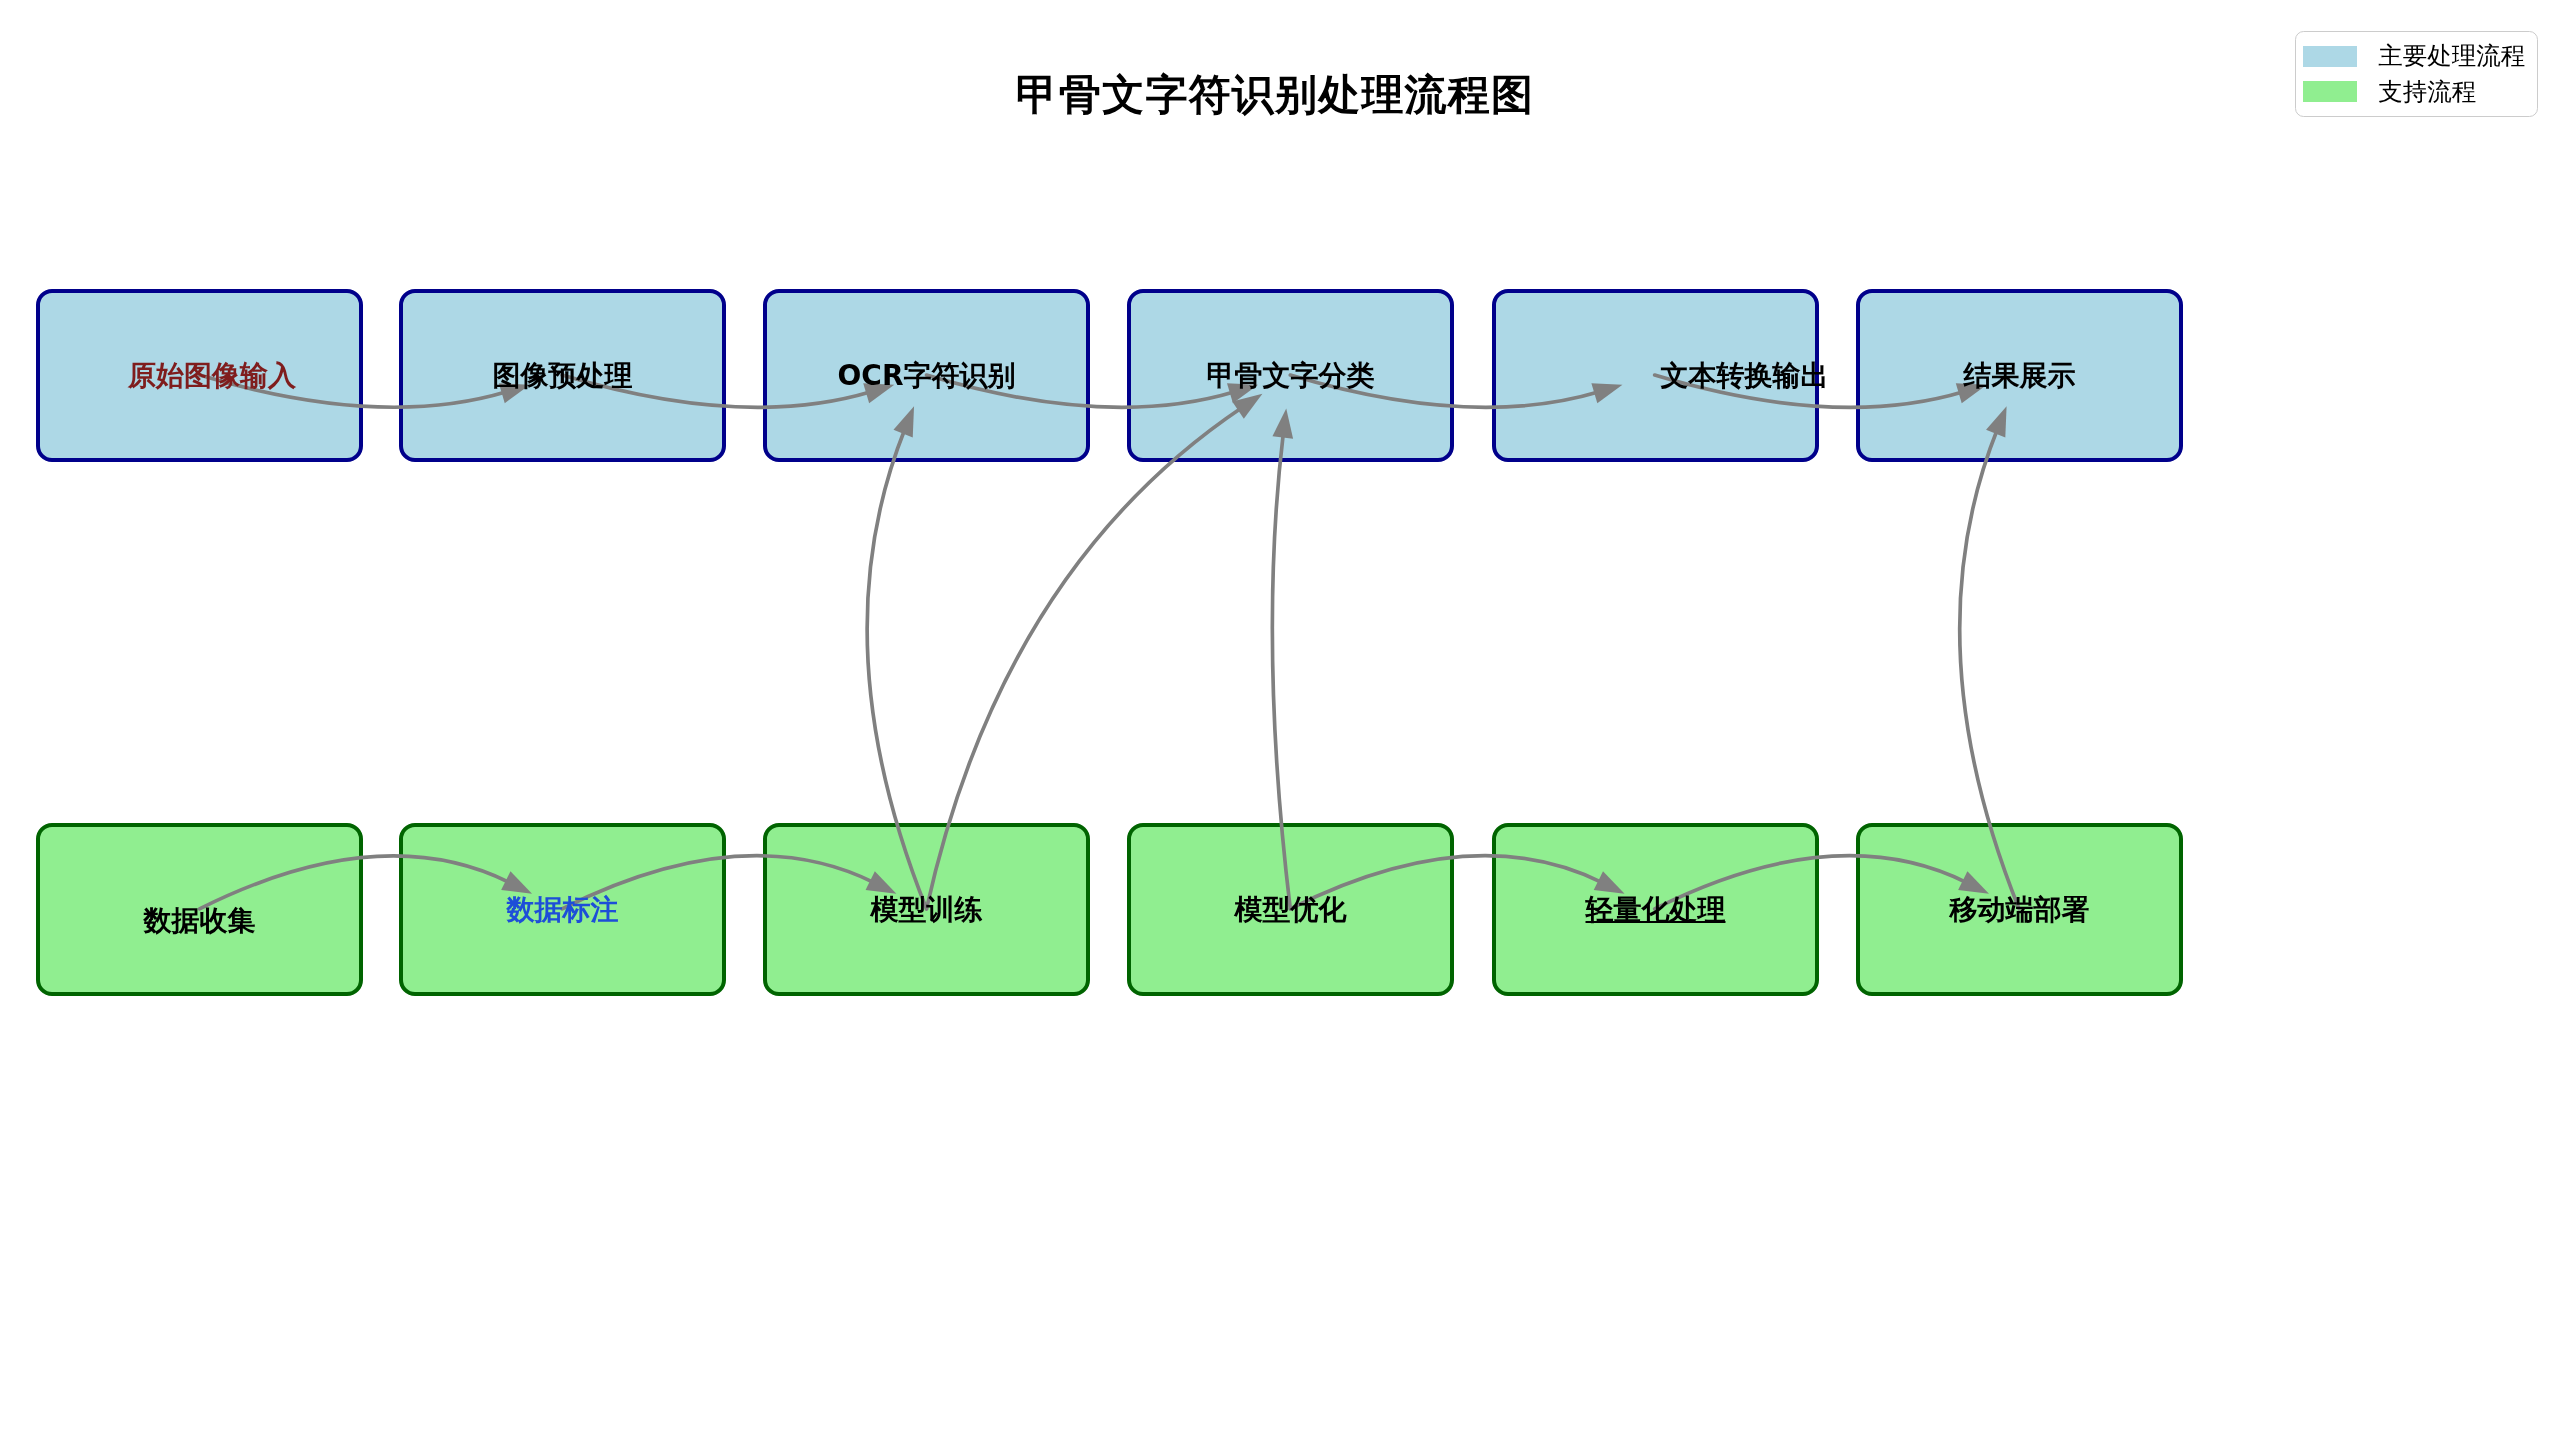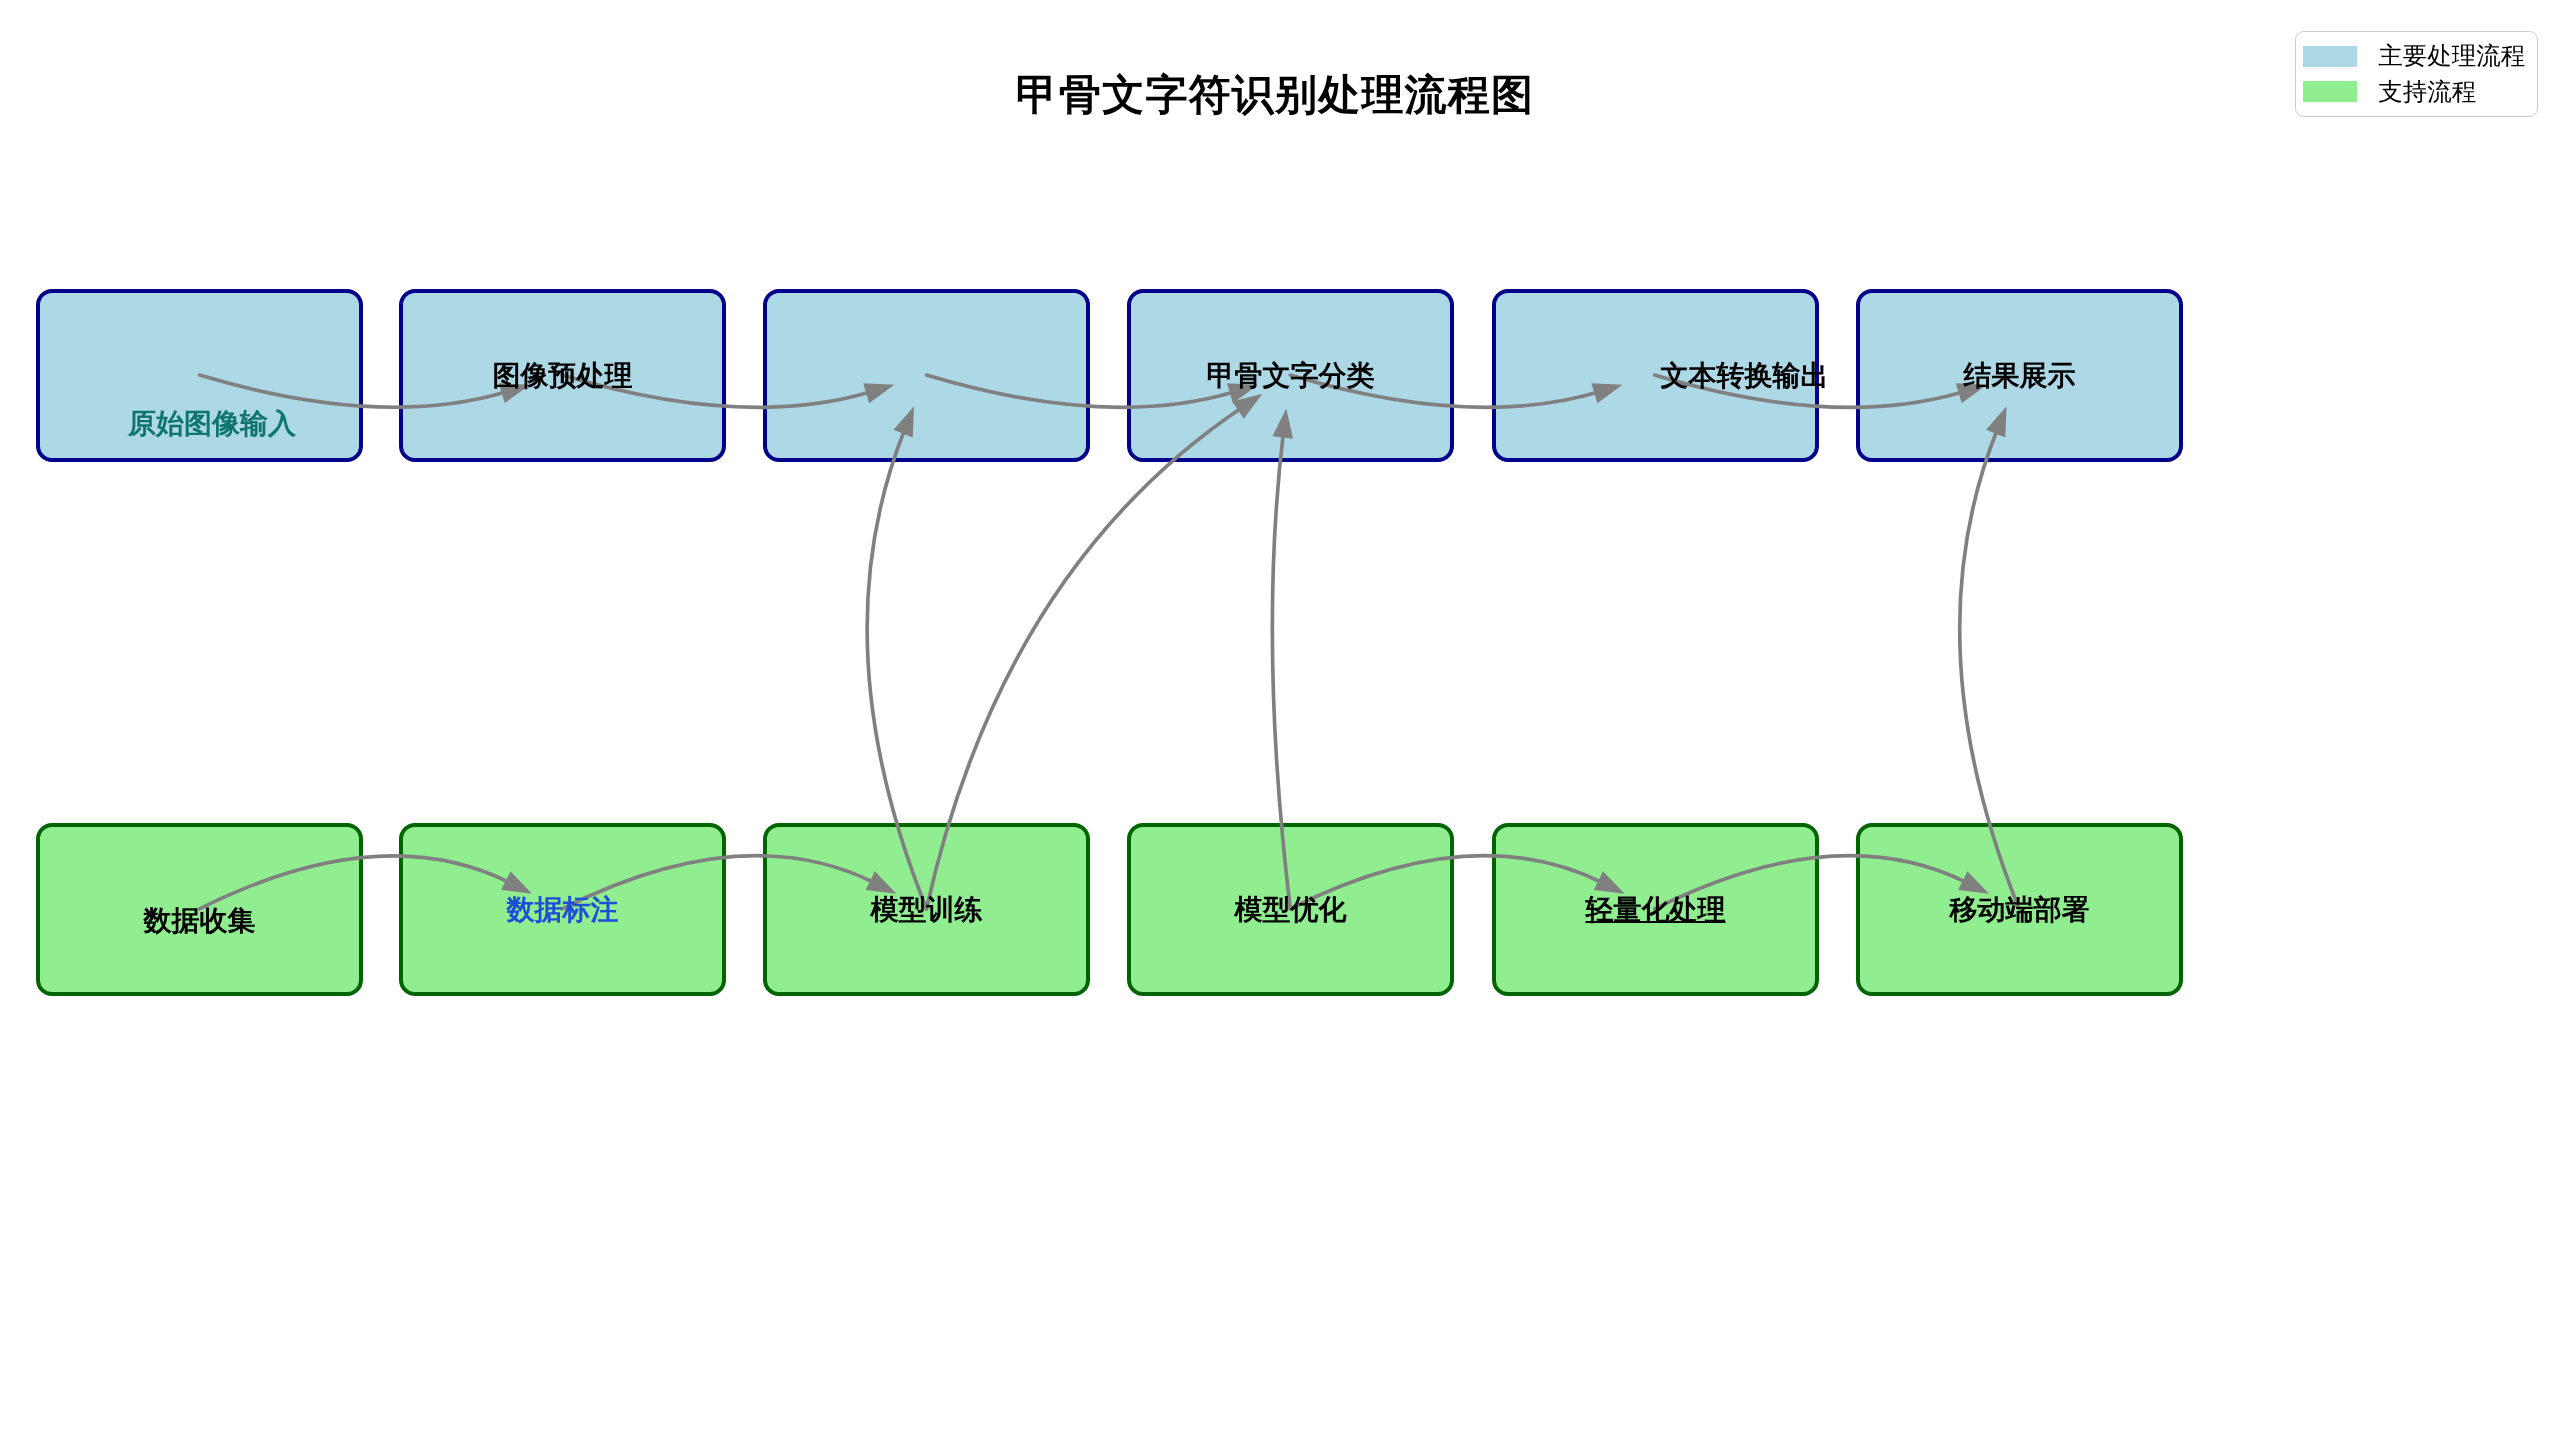--- a/index.html
+++ b/index.html
@@ -106,22 +106,23 @@
         <path d="M 2110 1486.5 Q 2057.62 1050 2098.7 707.8" fill="none" stroke="#808080" stroke-width="6" stroke-linecap="round"></path>
         <polygon points="2103.4,668.1 2114.6,717.8 2080.8,713.7" fill="#808080"></polygon>
       </g>
       <g>
         <path d="M 3302 1486.5 Q 3127.4 1050 3266.7 701.7" fill="none" stroke="#808080" stroke-width="6" stroke-linecap="round"></path>
         <polygon points="3281.6,664.6 3279.5,715.4 3248.0,702.8" fill="#808080"></polygon>
       </g>
     </svg>
 
   <div id="labels-layer" class="layer">
-      <div class="node-label" style="left: 36px; top: 289px; width: 352px; height: 173px; color: #0f766e; margin-top: 48px;">原始图像输入</div>
+      <div class="node-label" style="left: 36px; top: 289px; width: 352px; height: 173px; color: #7f1d1d;">原始图像输入</div>
       <div class="node-label" style="left: 399px; top: 289px; width: 327px; height: 173px; color: rgb(0, 0, 0);">图像预处理</div>
+      <div class="node-label" style="left: 763px; top: 289px; width: 327px; height: 173px; color: rgb(0, 0, 0);">OCR字符识别</div>
       <div class="node-label" style="left: 1127px; top: 289px; width: 327px; height: 173px; color: rgb(0, 0, 0);">甲骨文字分类</div>
       <div class="node-label" style="left: 1581px; top: 289px; width: 327px; height: 173px; color: rgb(0, 0, 0);">文本转换输出</div>
       <div class="node-label" style="left: 1856px; top: 289px; width: 327px; height: 173px; color: rgb(0, 0, 0);">结果展示</div>
       <div class="node-label" style="left: 36px; top: 823px; width: 327px; height: 195px; color: rgb(0, 0, 0);">数据收集</div>
       <div class="node-label" style="left: 399px; top: 823px; width: 327px; height: 173px; color: #1d4ed8;">数据标注</div>
       <div class="node-label" style="left: 763px; top: 823px; width: 327px; height: 173px; color: rgb(0, 0, 0);">模型训练</div>
       <div class="node-label" style="left: 1127px; top: 823px; width: 327px; height: 173px; color: rgb(0, 0, 0);">模型优化</div>
       <div class="node-label" style="left: 1492px; top: 823px; width: 327px; height: 173px; color: rgb(0, 0, 0); text-decoration: underline;">轻量化处理</div>
       <div class="node-label" style="left: 1856px; top: 823px; width: 327px; height: 173px; color: rgb(0, 0, 0);">移动端部署</div>
     </div>

